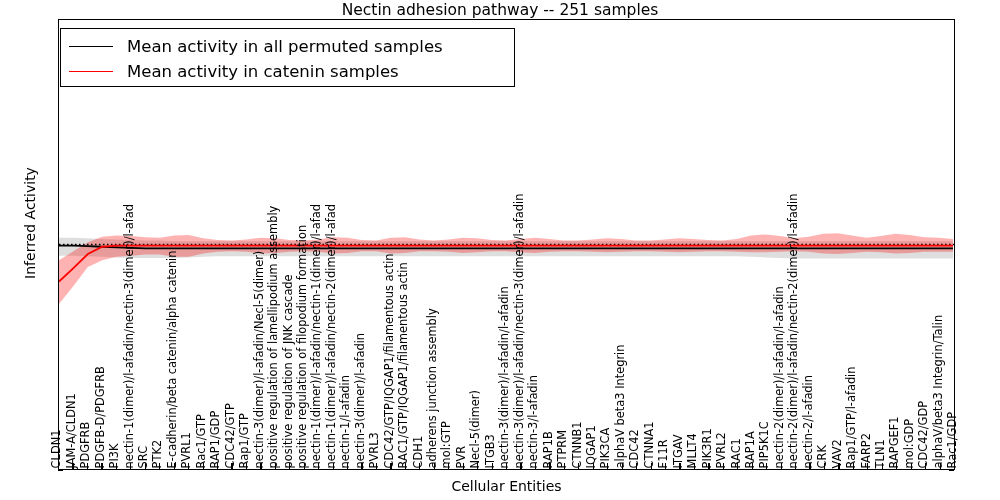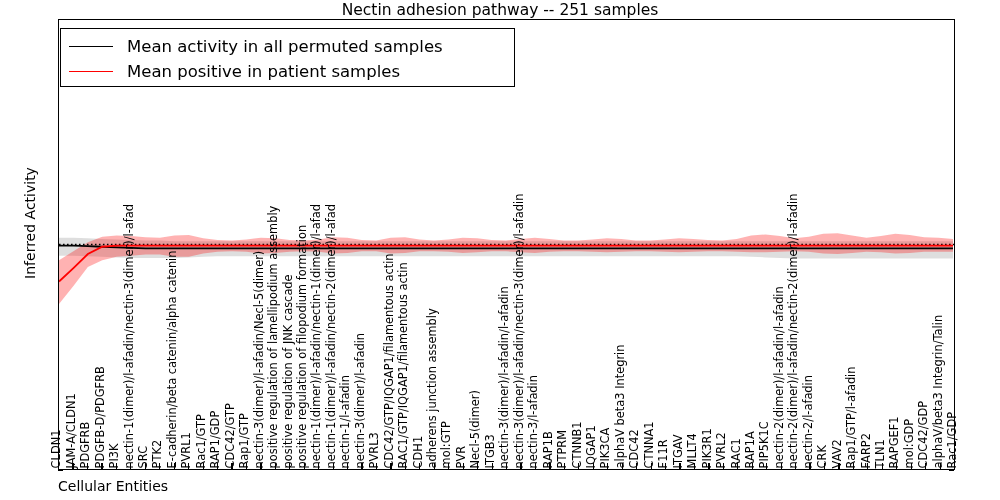--- a/index.html
+++ b/index.html
@@ -17,21 +17,21 @@
     border:1.3px solid #000;box-sizing:border-box;background:#fff;overflow:hidden;
   }
   #svgwrap{position:absolute;left:0;top:0;width:100%;height:100%;}
   .ytickmark{position:absolute;left:58px;width:5px;height:1.3px;background:#000;}
   .ytickmark.r{left:949px;}
   #ylabel{
     position:absolute;left:-100px;top:215px;width:260px;text-align:center;
     font-size:14px;color:#000;transform:rotate(-90deg);transform-origin:50% 50%;
   }
   #xlabel{
-    position:absolute;left:58px;top:478px;width:897px;text-align:left;
+    position:absolute;left:58px;top:478px;width:897px;text-align:center;
     font-size:14px;color:#000;
   }
 
   
   #xticks{position:absolute;left:58px;top:0;width:897px;height:500px;}
   .xt{
     position:absolute;bottom:32px;
     transform-origin:left bottom;transform:rotate(-90deg);
     white-space:nowrap;font-size:11.4px;color:#000;line-height:1;
   }
@@ -219,17 +219,17 @@
       <div class="xtm" style="left: 896px;"></div>
     </div>
 
   <div id="legend">
     <div class="lgrow">
       <span class="lgline"></span>
       <span class="lgtxt">Mean activity in all permuted samples</span>
     </div>
     <div class="lgrow">
       <span class="lgline red"></span>
-      <span class="lgtxt">Mean positive in patient samples</span>
+      <span class="lgtxt">Mean activity in catenin samples</span>
     </div>
   </div>
 
 </div>
 
 </body></html>

